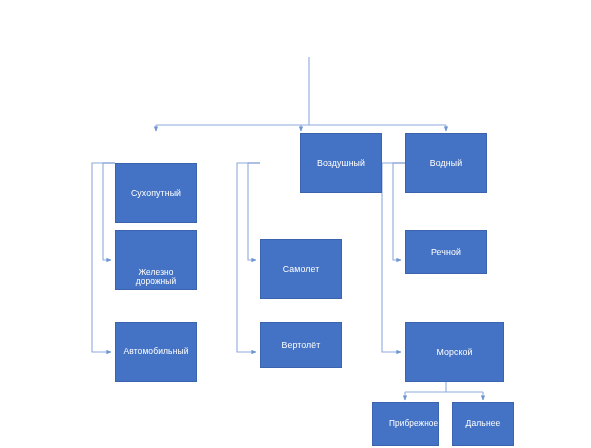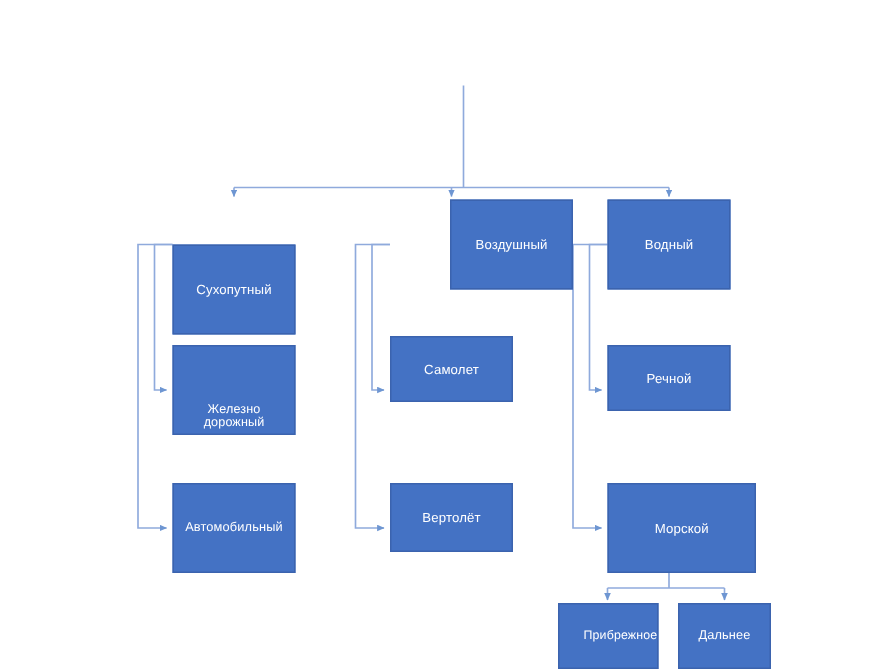--- a/index.html
+++ b/index.html
@@ -88,21 +88,21 @@
       </div>
       <div class="node" style="left: 260px; top: 133px; width: 82px; height: 60px; font-size: 6.6pt; margin-left: 40px;">
         <span class="node-label">Воздушный</span>
       </div>
       <div class="node" style="left: 405px; top: 133px; width: 82px; height: 60px; font-size: 6.6pt;">
         <span class="node-label">Водный</span>
       </div>
       <div class="node" style="left: 115px; top: 230px; width: 82px; height: 60px; font-size: 6.3pt; align-items: flex-end;">
         <span class="node-label">Железно дорожный</span>
       </div>
-      <div class="node" style="left: 260px; top: 224px; width: 82px; height: 44px; font-size: 6.6pt; text-align: center;">
+      <div class="node" style="left: 260px; top: 239px; width: 82px; height: 60px; font-size: 6.6pt; text-align: center;">
         <span class="node-label">Самолет</span>
       </div>
       <div class="node" style="left: 405px; top: 230px; width: 82px; height: 44px; font-size: 6.6pt;">
         <span class="node-label">Речной</span>
       </div>
       <div class="node" style="left: 115px; top: 322px; width: 82px; height: 60px; font-size: 6.4pt; align-items: center;">
         <span class="node-label">Автомобильный</span>
       </div>
       <div class="node" style="left: 260px; top: 322px; width: 82px; height: 46px; font-size: 6.6pt;">
         <span class="node-label">Вертолёт</span>

